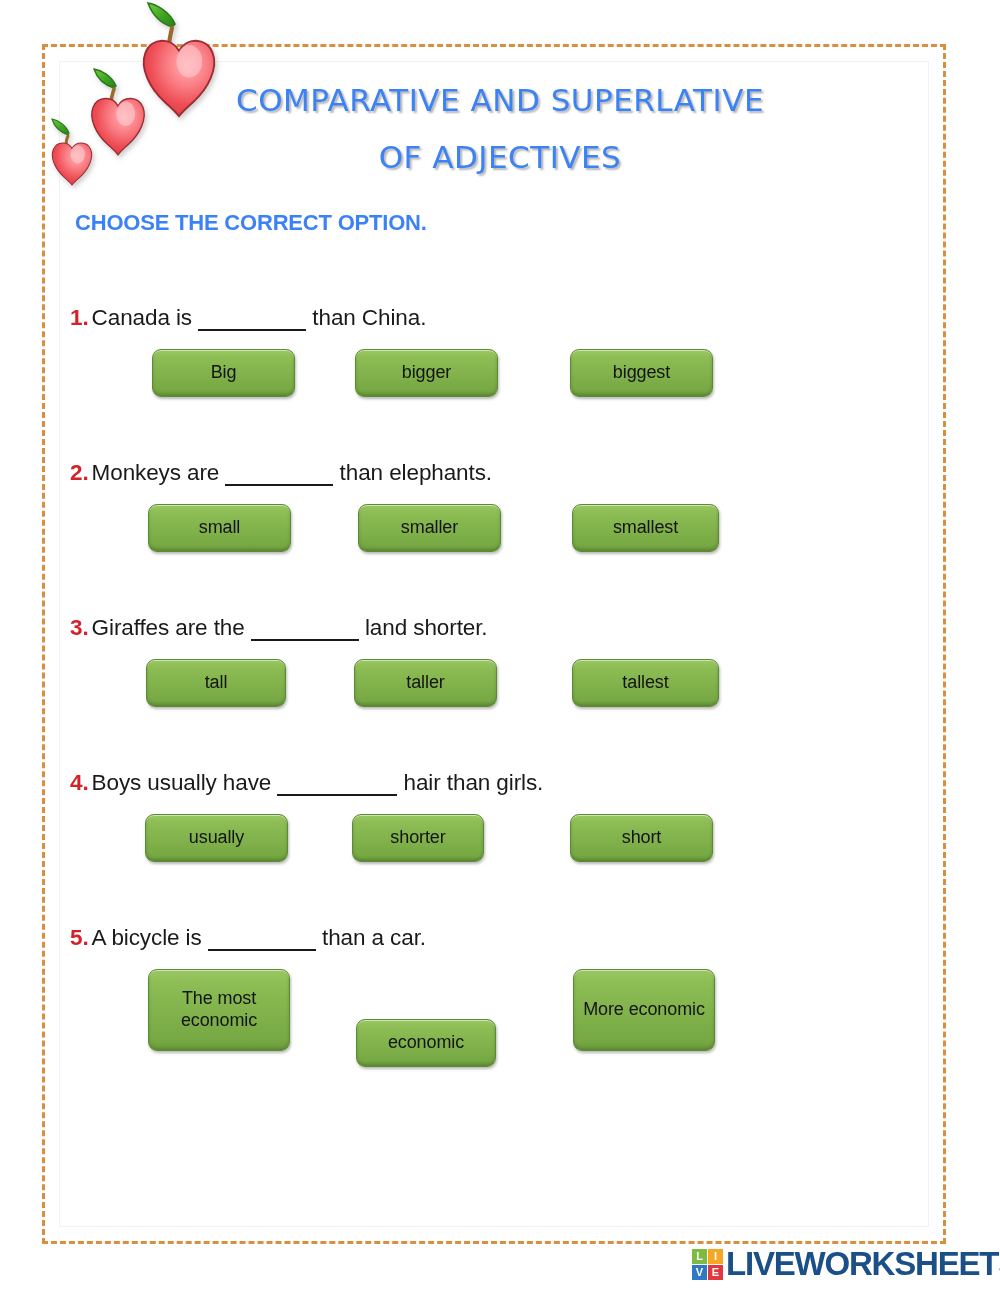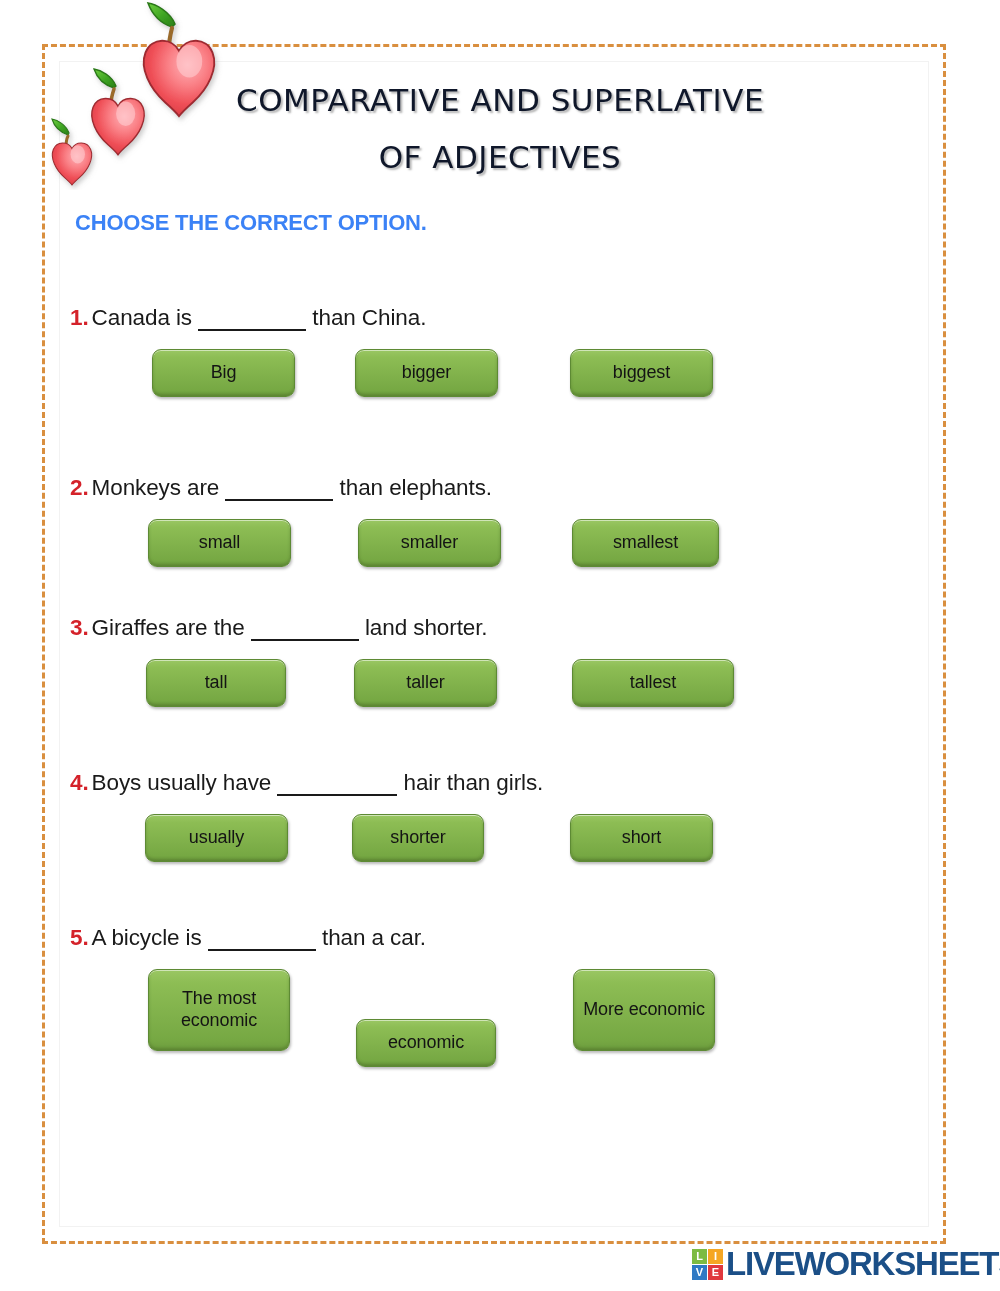--- a/index.html
+++ b/index.html
@@ -52,21 +52,21 @@
     position: absolute;
     left: 150px;
     top: 85px;
     width: 700px;
     text-align: center;
   }
   .title-line {
     font-family: "DejaVu Sans", sans-serif;
     font-size: 31px;
     letter-spacing: 0.5px;
-    color: #0f172a;
+    color: #3b82f6;
     text-shadow: 2px 2px 2px rgba(120,120,120,0.55);
     line-height: 1.0;
     white-space: nowrap;
   }
   #title-line-1 { margin-bottom: 26px; }
 
   
   #instruction {
     position: absolute;
     left: 75px;
@@ -245,21 +245,21 @@
     <span class="q-blank" style="width:108px;">&nbsp;</span>
     <span>than China.</span>
   </div>
   <div class="options-row">
     <div class="opt-btn" style="left:82px;  top:0; width:143px; height:48px;">Big</div>
     <div class="opt-btn" style="left:285px; top:0; width:143px; height:48px;">bigger</div>
     <div class="opt-btn" style="left:500px; top:0; width:143px; height:48px;">biggest</div>
   </div>
 </div>
 
-<div class="question-block" id="q2" style="top:460px;margin-top:15px;">
+<div class="question-block" id="q2" style="top:460px;">
   <div class="question-text">
     <span class="q-num">2.</span><span>Monkeys are</span>
     <span class="q-blank" style="width:108px;">&nbsp;</span>
     <span>than elephants.</span>
   </div>
   <div class="options-row">
     <div class="opt-btn" style="left:288px; top:0; width:143px; height:48px;">smaller</div>
     <div class="opt-btn" style="left:78px;  top:0; width:143px; height:48px;">small</div>
     <div class="opt-btn" style="left:502px; top:0; width:147px; height:48px;">smallest</div>
   </div>
@@ -267,21 +267,21 @@
 
 <div class="question-block" id="q3" style="top:615px;">
   <div class="question-text">
     <span class="q-num">3.</span><span>Giraffes are the</span>
     <span class="q-blank" style="width:108px;">&nbsp;</span>
     <span>land shorter.</span>
   </div>
   <div class="options-row">
     <div class="opt-btn" style="left:284px; top:0; width:143px; height:48px;">taller</div>
     <div class="opt-btn" style="left:76px;  top:0; width:140px; height:48px;">tall</div>
-    <div class="opt-btn" style="left:502px; top:0; width:162px; height:48px;">tallest</div>
+    <div class="opt-btn" style="left:502px; top:0; width:147px; height:48px;">tallest</div>
   </div>
 </div>
 
 <div class="question-block" id="q4" style="top:770px;">
   <div class="question-text">
     <span class="q-num">4.</span><span>Boys usually have</span>
     <span class="q-blank" style="width:120px;">&nbsp;</span>
     <span>hair than girls.</span>
   </div>
   <div class="options-row">

